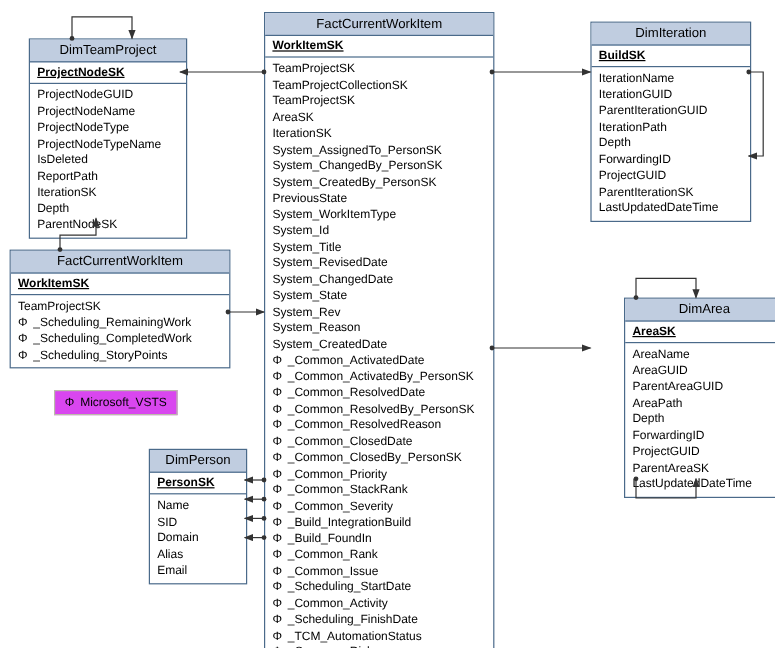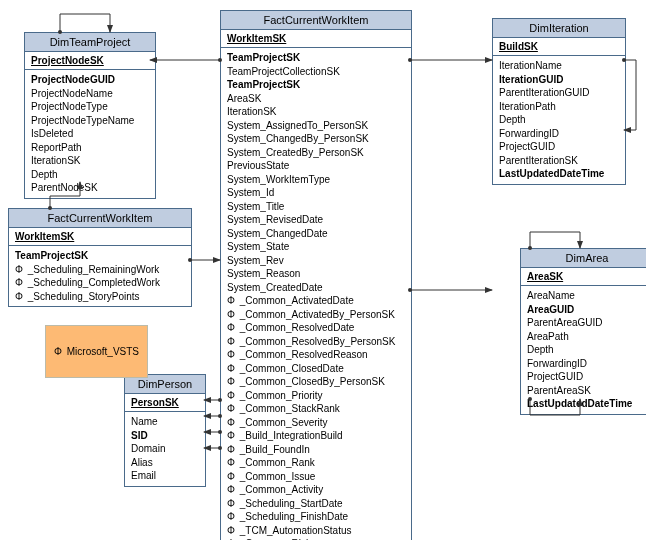--- a/index.html
+++ b/index.html
@@ -1,23 +1,23 @@
 <!DOCTYPE html>
 <html><head>
 <meta charset="utf-8">
 <style>
 body{margin:0;padding:0;width:646px;height:540px;background:#fff;font-family:Arial,sans-serif;font-size:10px;position:relative}
 .tbl{position:absolute;border:1px solid #4a6a8a;background:#fff}
 .tbl-hdr{background:#c0cde0;border-bottom:1px solid #4a6a8a;padding:3px 6px;font-size:11px;text-align:center}
 .tbl-key{border-bottom:1px solid #4a6a8a;padding:3px 6px}
 .tbl-key .u{text-decoration:underline;font-weight:bold}
 .tbl-body{padding:3px 6px;line-height:1.35}
-.b{font-weight:bold}
+.b{font-weight:normal}
 .phi{display:inline-block;width:10px}
-.legend{position:absolute;background:#fdba74;border:1px solid #bba;padding:20px 8px}
+.legend{position:absolute;background:#d946ef;border:1px solid #bba;padding:4px 8px}
 svg{position:absolute;top:0;left:0;pointer-events:none}
 </style>
 </head>
 <body>
 
 <div class="tbl" style="left:24px;top:32px;width:130px">
   <div class="tbl-hdr">DimTeamProject</div>
   <div class="tbl-key"><span class="u">ProjectNodeSK</span></div>
   <div class="tbl-body">
       <div><span class="b">ProjectNodeGUID</span></div>
@@ -72,22 +72,22 @@
       <div><span class="phi">Φ</span> _Common_ResolvedReason</div>
       <div><span class="phi">Φ</span> _Common_ClosedDate</div>
       <div><span class="phi">Φ</span> _Common_ClosedBy_PersonSK</div>
       <div><span class="phi">Φ</span> _Common_Priority</div>
       <div><span class="phi">Φ</span> _Common_StackRank</div>
       <div><span class="phi">Φ</span> _Common_Severity</div>
       <div><span class="phi">Φ</span> _Build_IntegrationBuild</div>
       <div><span class="phi">Φ</span> _Build_FoundIn</div>
       <div><span class="phi">Φ</span> _Common_Rank</div>
       <div><span class="phi">Φ</span> _Common_Issue</div>
+      <div><span class="phi">Φ</span> _Scheduling_StartDate</div>
       <div><span class="phi">Φ</span> _Common_Activity</div>
-      <div><span class="phi">Φ</span> _Scheduling_StartDate</div>
       <div><span class="phi">Φ</span> _Scheduling_FinishDate</div>
       <div><span class="phi">Φ</span> _TCM_AutomationStatus</div>
       <div><span class="phi">Φ</span> _Common_Risk</div>
     </div>
 </div>
 
 <div class="tbl" style="left:492px;top:18px;width:132px">
   <div class="tbl-hdr">DimIteration</div>
   <div class="tbl-key"><span class="u">BuildSK</span></div>
   <div class="tbl-body">

